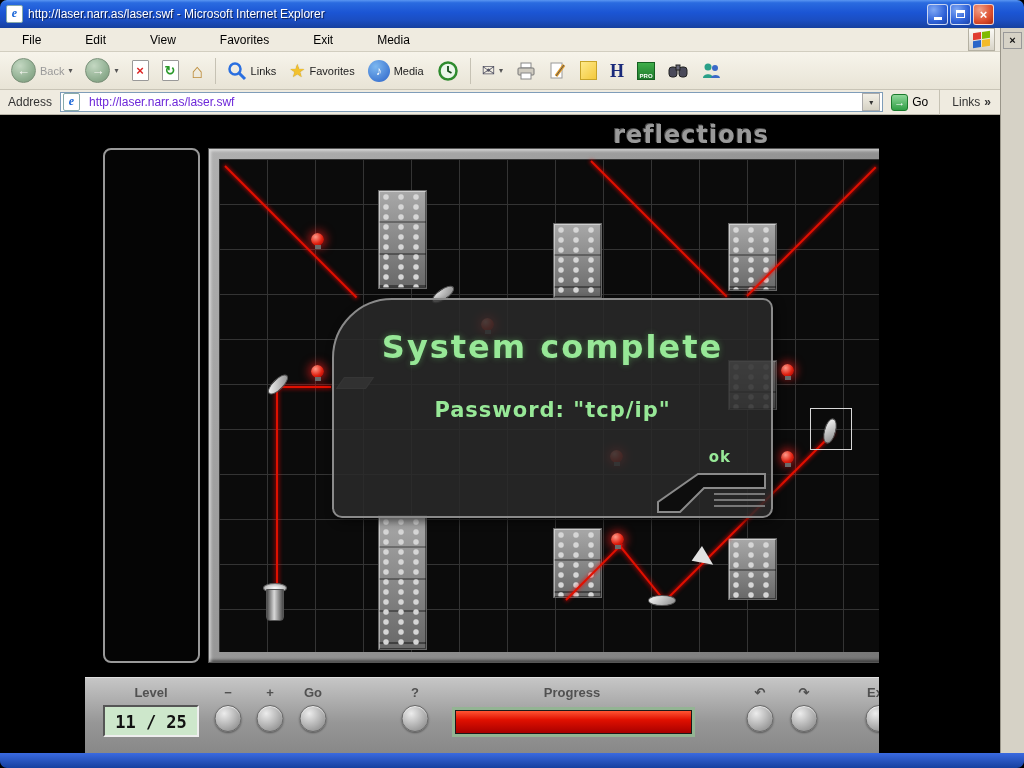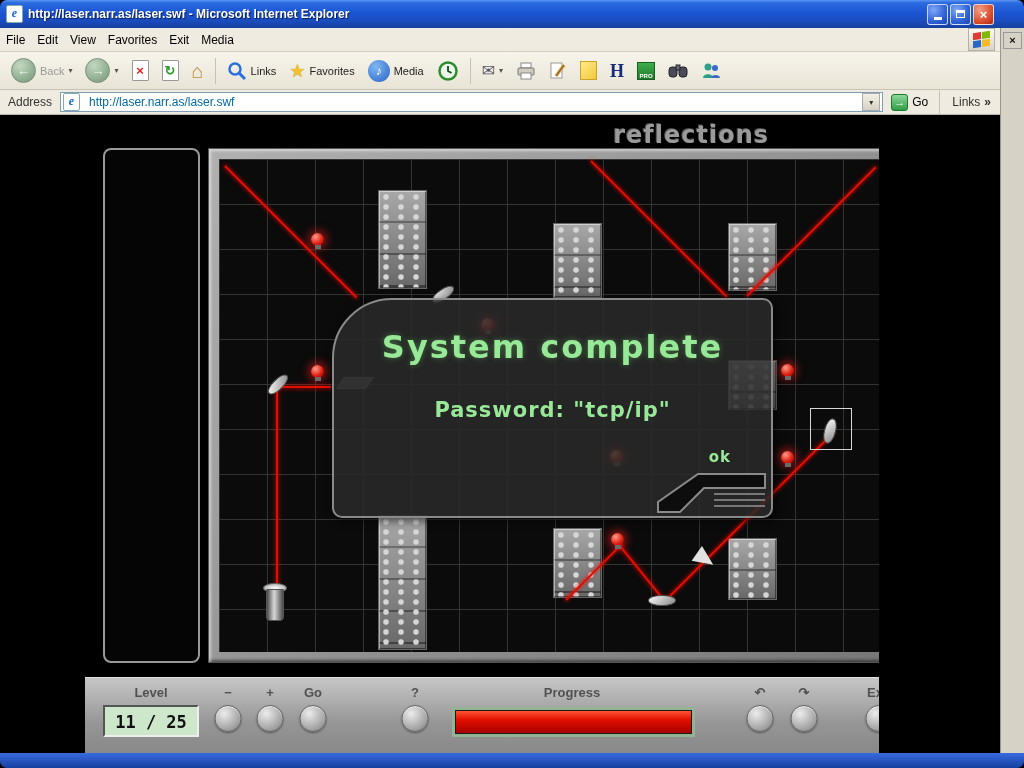--- a/index.html
+++ b/index.html
@@ -5,34 +5,34 @@
   html,body{margin:0;padding:0;background:#000;}
   .screen{position:relative;width:1024px;height:768px;overflow:hidden;background:#000;
           font-family:"Liberation Sans",sans-serif;}
 
   
   .titlebar{position:absolute;left:0;top:0;width:1024px;height:28px;box-sizing:border-box;
     background:linear-gradient(180deg,#5a96f2 0%,#2a6be0 10%,#1b55d4 45%,#1b4ec2 72%,#16409f 100%);
     border-radius:7px 7px 0 0;display:flex;align-items:center;padding:0 6px;}
   .ie-icon{width:15px;height:16px;background:#fff;border:1px solid #8aa;color:#1a66d8;
     font:bold italic 12px "Liberation Serif",serif;text-align:center;line-height:14px;margin-right:5px;border-radius:2px;flex:none;}
-  .title-text{color:#fff;font-weight:bold;font-size:12px;text-shadow:1px 1px 1px #0a1a4a;flex:1;
+  .title-text{color:#fff;font-weight:normal;font-size:12px;text-shadow:1px 1px 1px #0a1a4a;flex:1;
     white-space:nowrap;overflow:hidden;}
   .winbtns{display:flex;gap:2px;margin-right:24px;}
   .wbtn{width:21px;height:21px;border-radius:3px;border:1px solid rgba(255,255,255,.75);box-sizing:border-box;
     display:flex;align-items:center;justify-content:center;color:#fff;font-weight:bold;font-size:13px;cursor:pointer;}
   .wbtn.min,.wbtn.max{background:radial-gradient(circle at 30% 25%,#7fa8f5,#2f62d8 60%,#1c44aa);}
   .wbtn.close{background:radial-gradient(circle at 30% 25%,#f0a088,#dd4f2e 60%,#aa2810);}
   .wbtn.min{align-items:flex-end;}
   .glyph-min{width:8px;height:3px;background:#fff;margin-bottom:4px;}
   .glyph-max{width:9px;height:8px;border:1px solid #fff;border-top:3px solid #fff;box-sizing:border-box;}
 
   .menubar{position:absolute;left:0;top:28px;width:1000px;height:24px;box-sizing:border-box;
     background:#efebe0;border-bottom:1px solid #d2cec0;display:flex;align-items:center;font-size:12px;color:#000;}
-  .mitem{padding:2px 6px;cursor:pointer;}
+  .mitem{padding:2px 22px;cursor:pointer;}
   .winlogo{margin-left:auto;margin-right:5px;width:25px;height:21px;flex:none;
     background:linear-gradient(#fbfaf6,#d8d4c8);border:1px solid #b4b0a2;
     display:flex;align-items:center;justify-content:center;}
   .wl-grid{display:grid;grid-template-columns:8px 8px;grid-template-rows:7px 7px;gap:1px;transform:skewY(-8deg);}
   .wl-r{background:#e03c31}.wl-g{background:#7fba00}.wl-b{background:#2a66c8}.wl-y{background:#f3bb2a}
 
   .toolbar{position:absolute;left:0;top:52px;width:1000px;height:38px;box-sizing:border-box;
     background:linear-gradient(#f7f4eb,#e8e4d6);border-bottom:1px solid #c8c4b6;
     display:flex;align-items:center;padding:0 6px;gap:3px;font-size:11px;color:#222;}
   .tbtn{display:flex;align-items:center;gap:4px;padding:2px 5px;border-radius:3px;cursor:pointer;white-space:nowrap;}
@@ -56,21 +56,21 @@
   .note-ic{width:15px;height:17px;background:linear-gradient(135deg,#ffe98a,#f3c93c);border:1px solid #c8a428;flex:none;}
   .h-ic{font-family:"Liberation Serif",serif;font-weight:bold;font-size:18px;color:#1a2a7a;line-height:1;}
   .pro-ic{width:18px;height:18px;flex:none;background:linear-gradient(#3fae4a,#1f7a2c);border:1px solid #156020;
     color:#fff;font-size:6px;font-weight:bold;display:flex;align-items:flex-end;justify-content:center;box-sizing:border-box;}
 
   .addressbar{position:absolute;left:0;top:90px;width:1000px;height:25px;box-sizing:border-box;
     background:#efebe0;border-bottom:1px solid #b8b4a8;display:flex;align-items:center;padding:0 5px;gap:5px;font-size:12px;}
   .alabel{color:#333;padding:0 3px;}
   .afield{flex:1;height:20px;background:#fff;border:1px solid #7f9db9;display:flex;align-items:center;
     padding:0 2px;gap:4px;box-sizing:border-box;}
-  .furl{flex:1;color:#0369a1;white-space:nowrap;overflow:hidden;}
+  .furl{flex:1;color:#6d28d9;white-space:nowrap;overflow:hidden;}
   .fdd{width:16px;height:16px;background:linear-gradient(#f2efe6,#d6d2c4);border:1px solid #aaa;flex:none;
     font-size:8px;display:flex;align-items:center;justify-content:center;color:#333;cursor:pointer;}
   .go-btn{display:flex;align-items:center;gap:4px;cursor:pointer;padding:0 3px;}
   .go-ic{width:17px;height:17px;border-radius:3px;background:linear-gradient(#8fd89a,#2f9e45);
     border:1px solid #1a7a2c;color:#fff;font-size:11px;font-weight:bold;
     display:flex;align-items:center;justify-content:center;box-sizing:border-box;}
   .links{display:flex;align-items:center;gap:4px;color:#333;padding:0 4px;cursor:pointer;}
   .chev{font-weight:bold;}
 
   .right-strip{position:absolute;left:1000px;top:28px;width:24px;height:725px;box-sizing:border-box;

